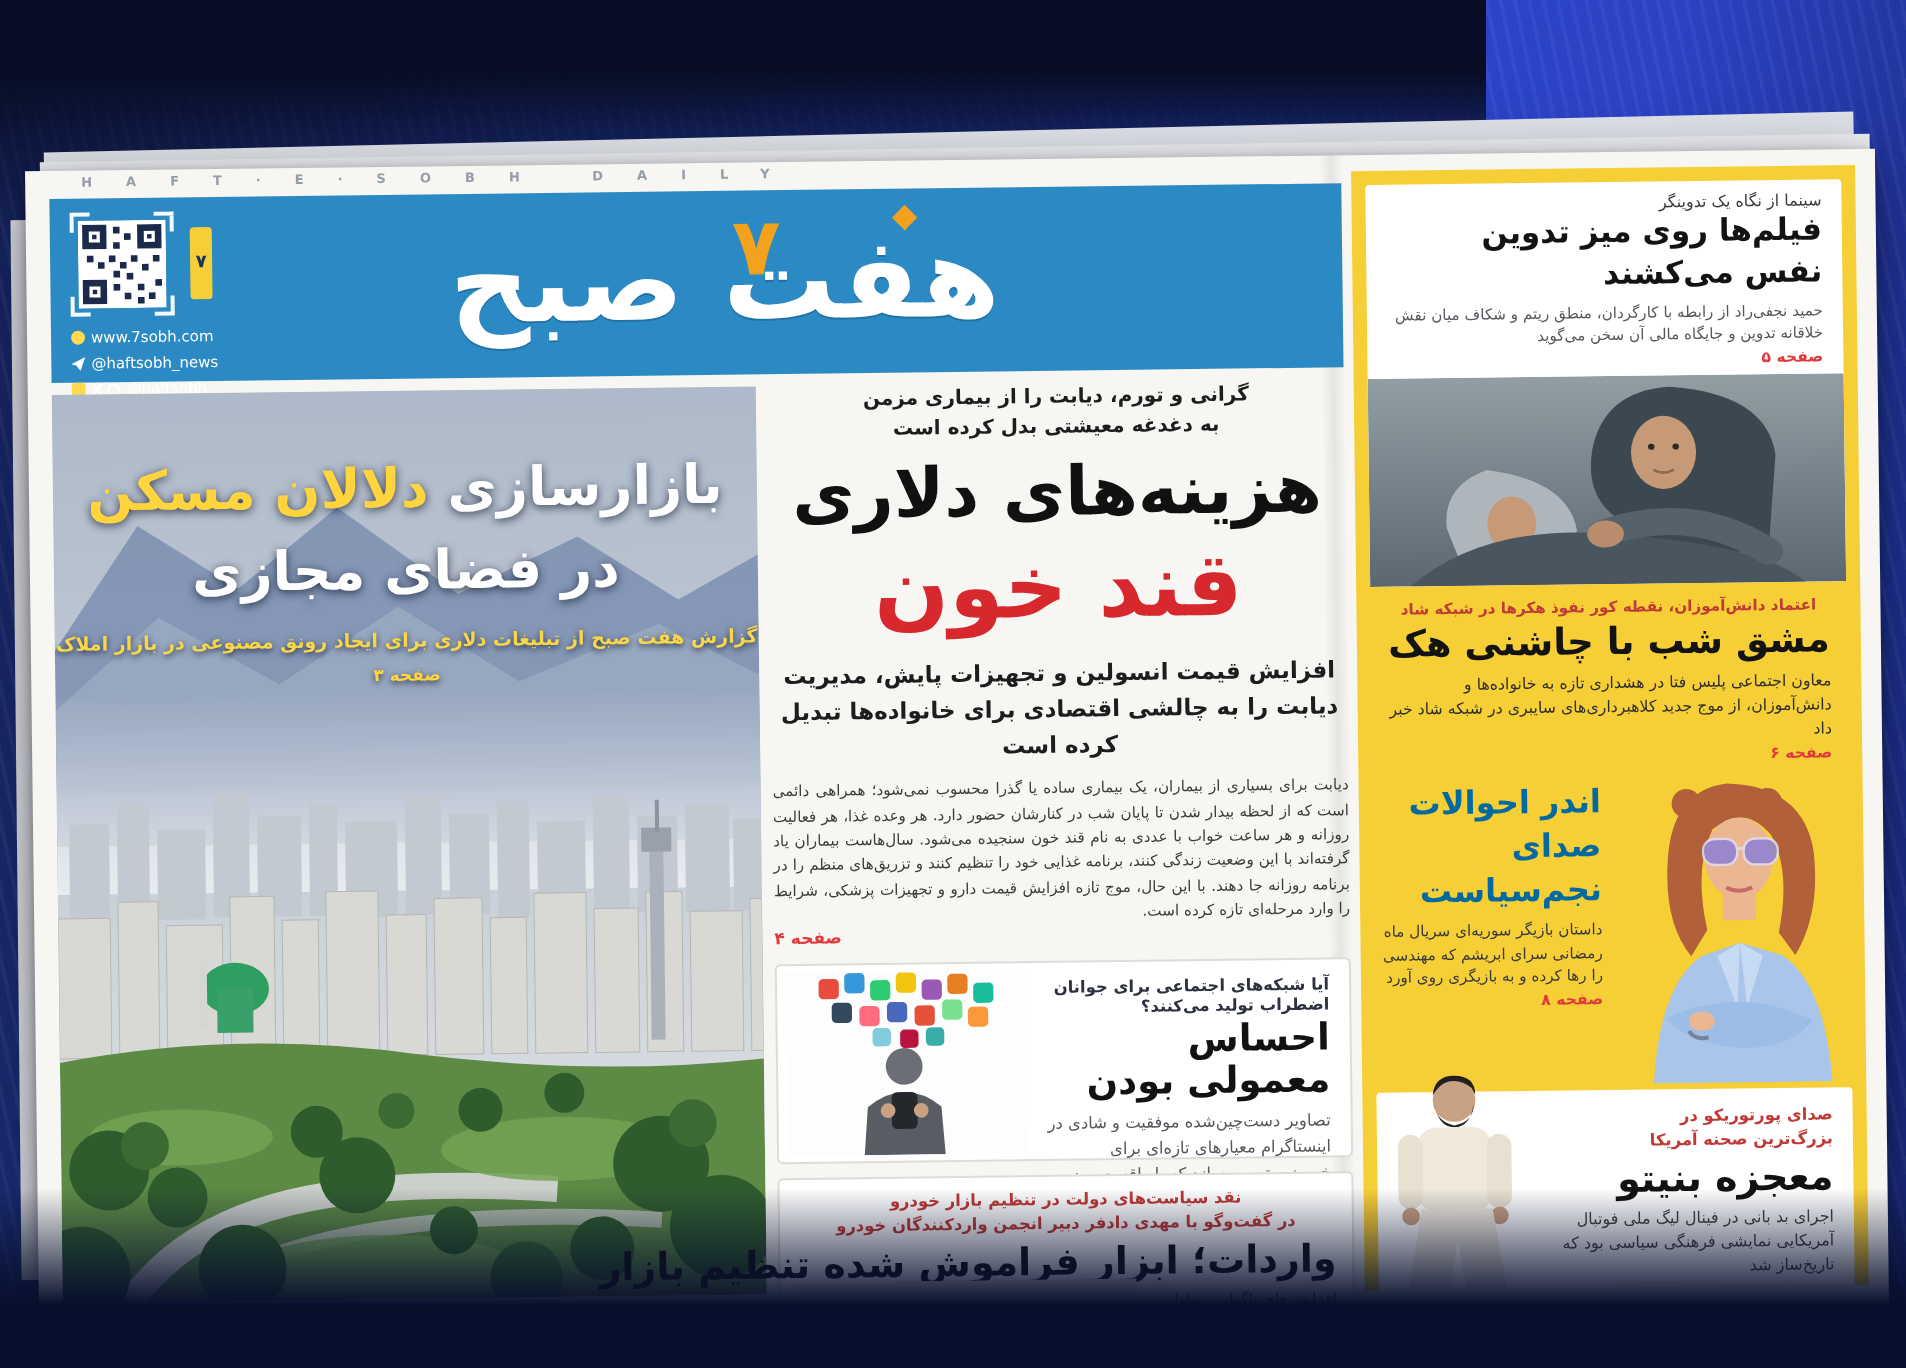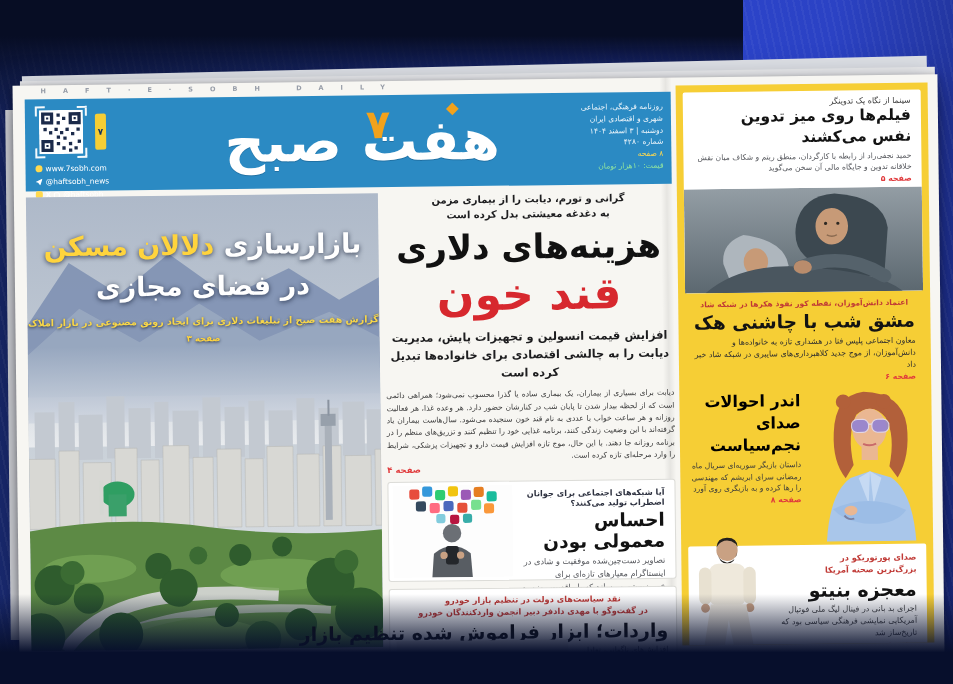--- a/index.html
+++ b/index.html
@@ -101,21 +101,21 @@
   .sc-page{color:#e03a3c;font-size:7.8px;font-weight:bold;padding:0 10px;margin-top:1px;}
   .sb-cinema svg{display:block;width:100%;height:104px;margin-top:4px;}
   .sb-hack{padding:7px 3px 3px;text-align:right;}
   .hk-kicker{font-size:7.6px;color:#c03a36;font-weight:bold;text-align:center;}
   .hk-h{font-size:18.5px;font-weight:bold;color:#131313;text-align:center;margin-top:3px;white-space:nowrap;}
   .hk-deck{font-size:7.9px;color:#2f2f2f;margin-top:4px;line-height:1.55;padding:0 5px;text-align:right;}
   .hk-page{color:#e03a3c;font-size:7.8px;font-weight:bold;margin-top:1px;padding:0 5px;}
   .sb-actress{position:relative;height:152px;margin-top:3px;}
   .sb-actress svg{position:absolute;right:-4px;top:-2px;}
   .ac-text{position:absolute;left:2px;top:2px;width:112px;text-align:right;}
-  .ac-h{font-size:16px;font-weight:bold;color:#000000;line-height:1.35;}
+  .ac-h{font-size:16px;font-weight:bold;color:#0369a1;line-height:1.35;}
   .ac-deck{font-size:7.6px;color:#3a3a3a;margin-top:4px;line-height:1.5;}
   .ac-page{color:#e03a3c;font-size:7.8px;font-weight:bold;margin-top:2px;}
   .sb-benito{position:relative;background:#fff;border-radius:2px;margin-top:5px;height:118px;
     padding:8px 10px 4px 92px;text-align:right;}
   .sb-benito > svg{position:absolute;left:3px;bottom:1px;}
   .bn-kicker{font-size:8.2px;font-weight:bold;color:#c03a36;line-height:1.45;}
   .bn-h{font-size:19px;font-weight:bold;color:#121212;margin-top:2px;}
   .bn-deck{font-size:8px;color:#444;margin-top:3px;line-height:1.5;}
   .bn-page{color:#e03a3c;font-size:8px;font-weight:bold;margin-top:2px;}
 </style>
@@ -196,28 +196,20 @@
           </div>
         </div>
       </div>
 
       <div class="mh-logo">
         <span class="logo-text">هفت صبح</span>
         <span class="logo-seven">۷</span>
         <span class="logo-diamond"></span>
       </div>
 
-      <div class="mh-info">
-        <div>روزنامه فرهنگی، اجتماعی</div>
-        <div>شهری و اقتصادی ایران</div>
-        <div>دوشنبه | ۳ اسفند ۱۴۰۴</div>
-        <div>شماره ۴۲۸۰</div>
-        <div class="yellow">۸ صفحه</div>
-        <div class="green">قیمت: ۱۰هزار تومان</div>
-      </div>
     </div>
 
     <div class="lead">
       <svg viewBox="0 0 352 454" width="100%" height="100%" preserveAspectRatio="none">
         <defs>
           <linearGradient id="skyg" x1="0" y1="0" x2="0" y2="1">
             <stop offset="0" stop-color="#aeb9c9"></stop>
               <stop offset="0.6" stop-color="#ccd3da"></stop>
               <stop offset="1" stop-color="#e3e6e8"></stop>
           </linearGradient>

